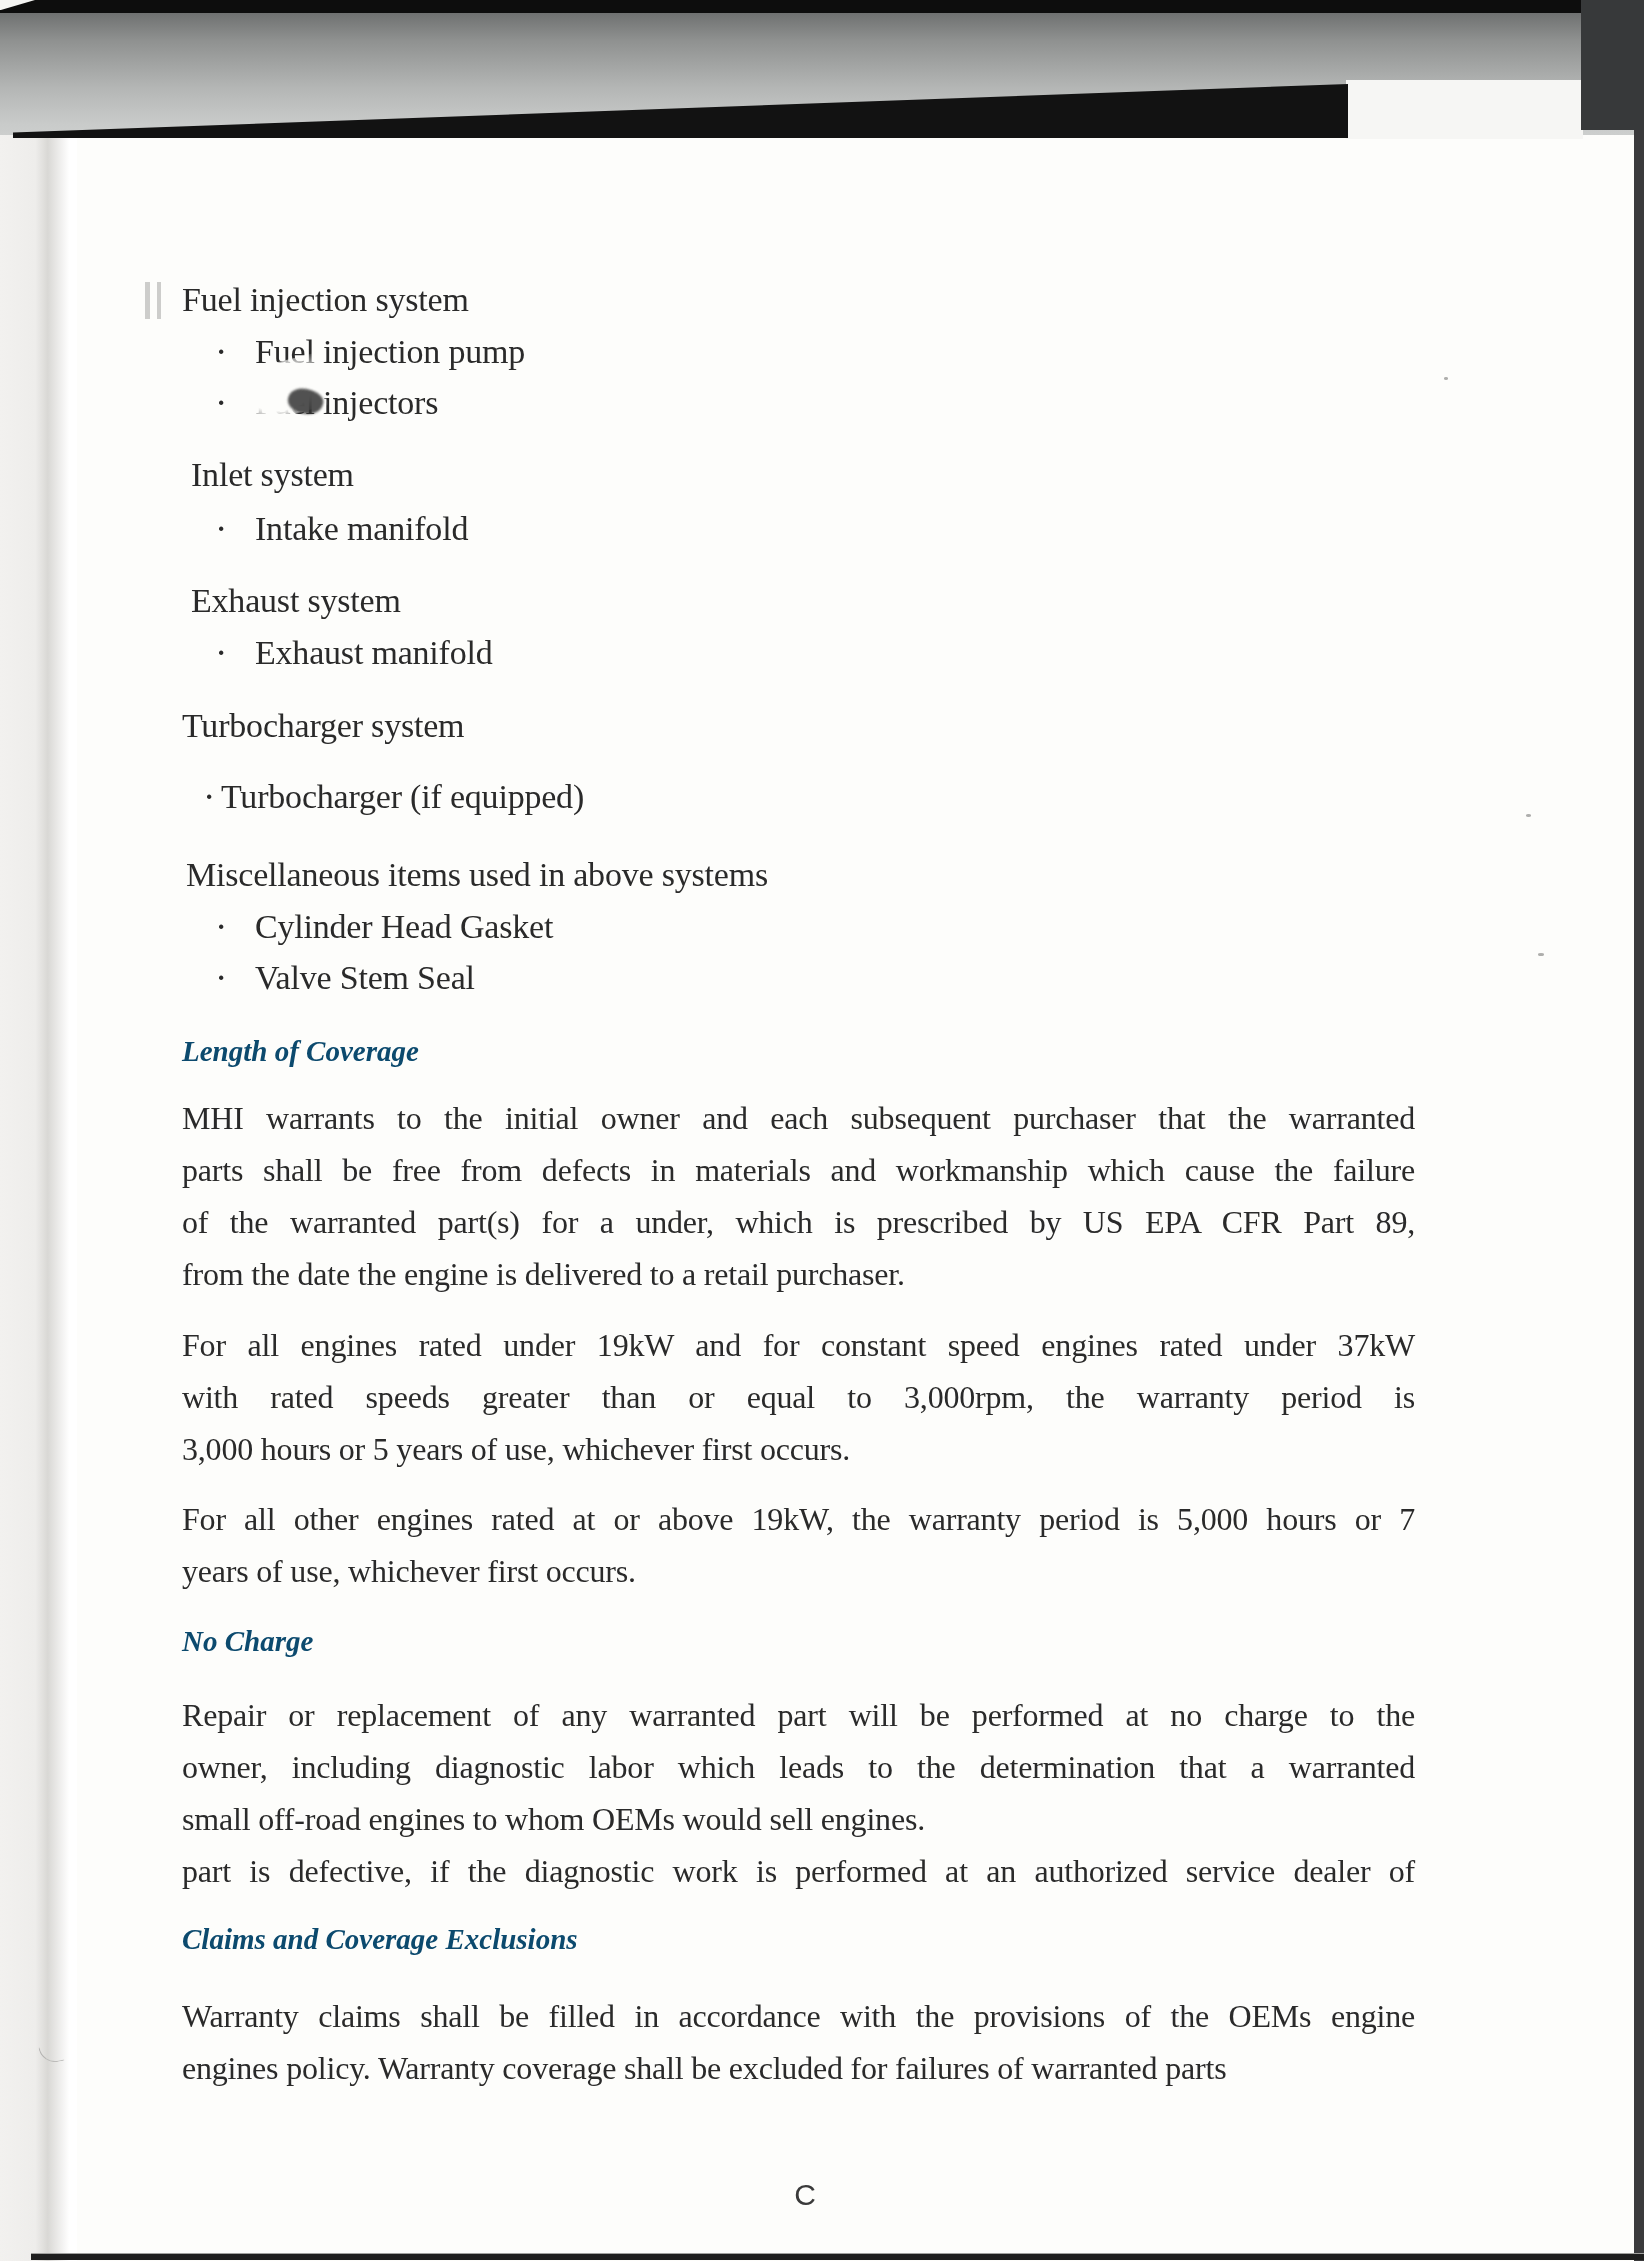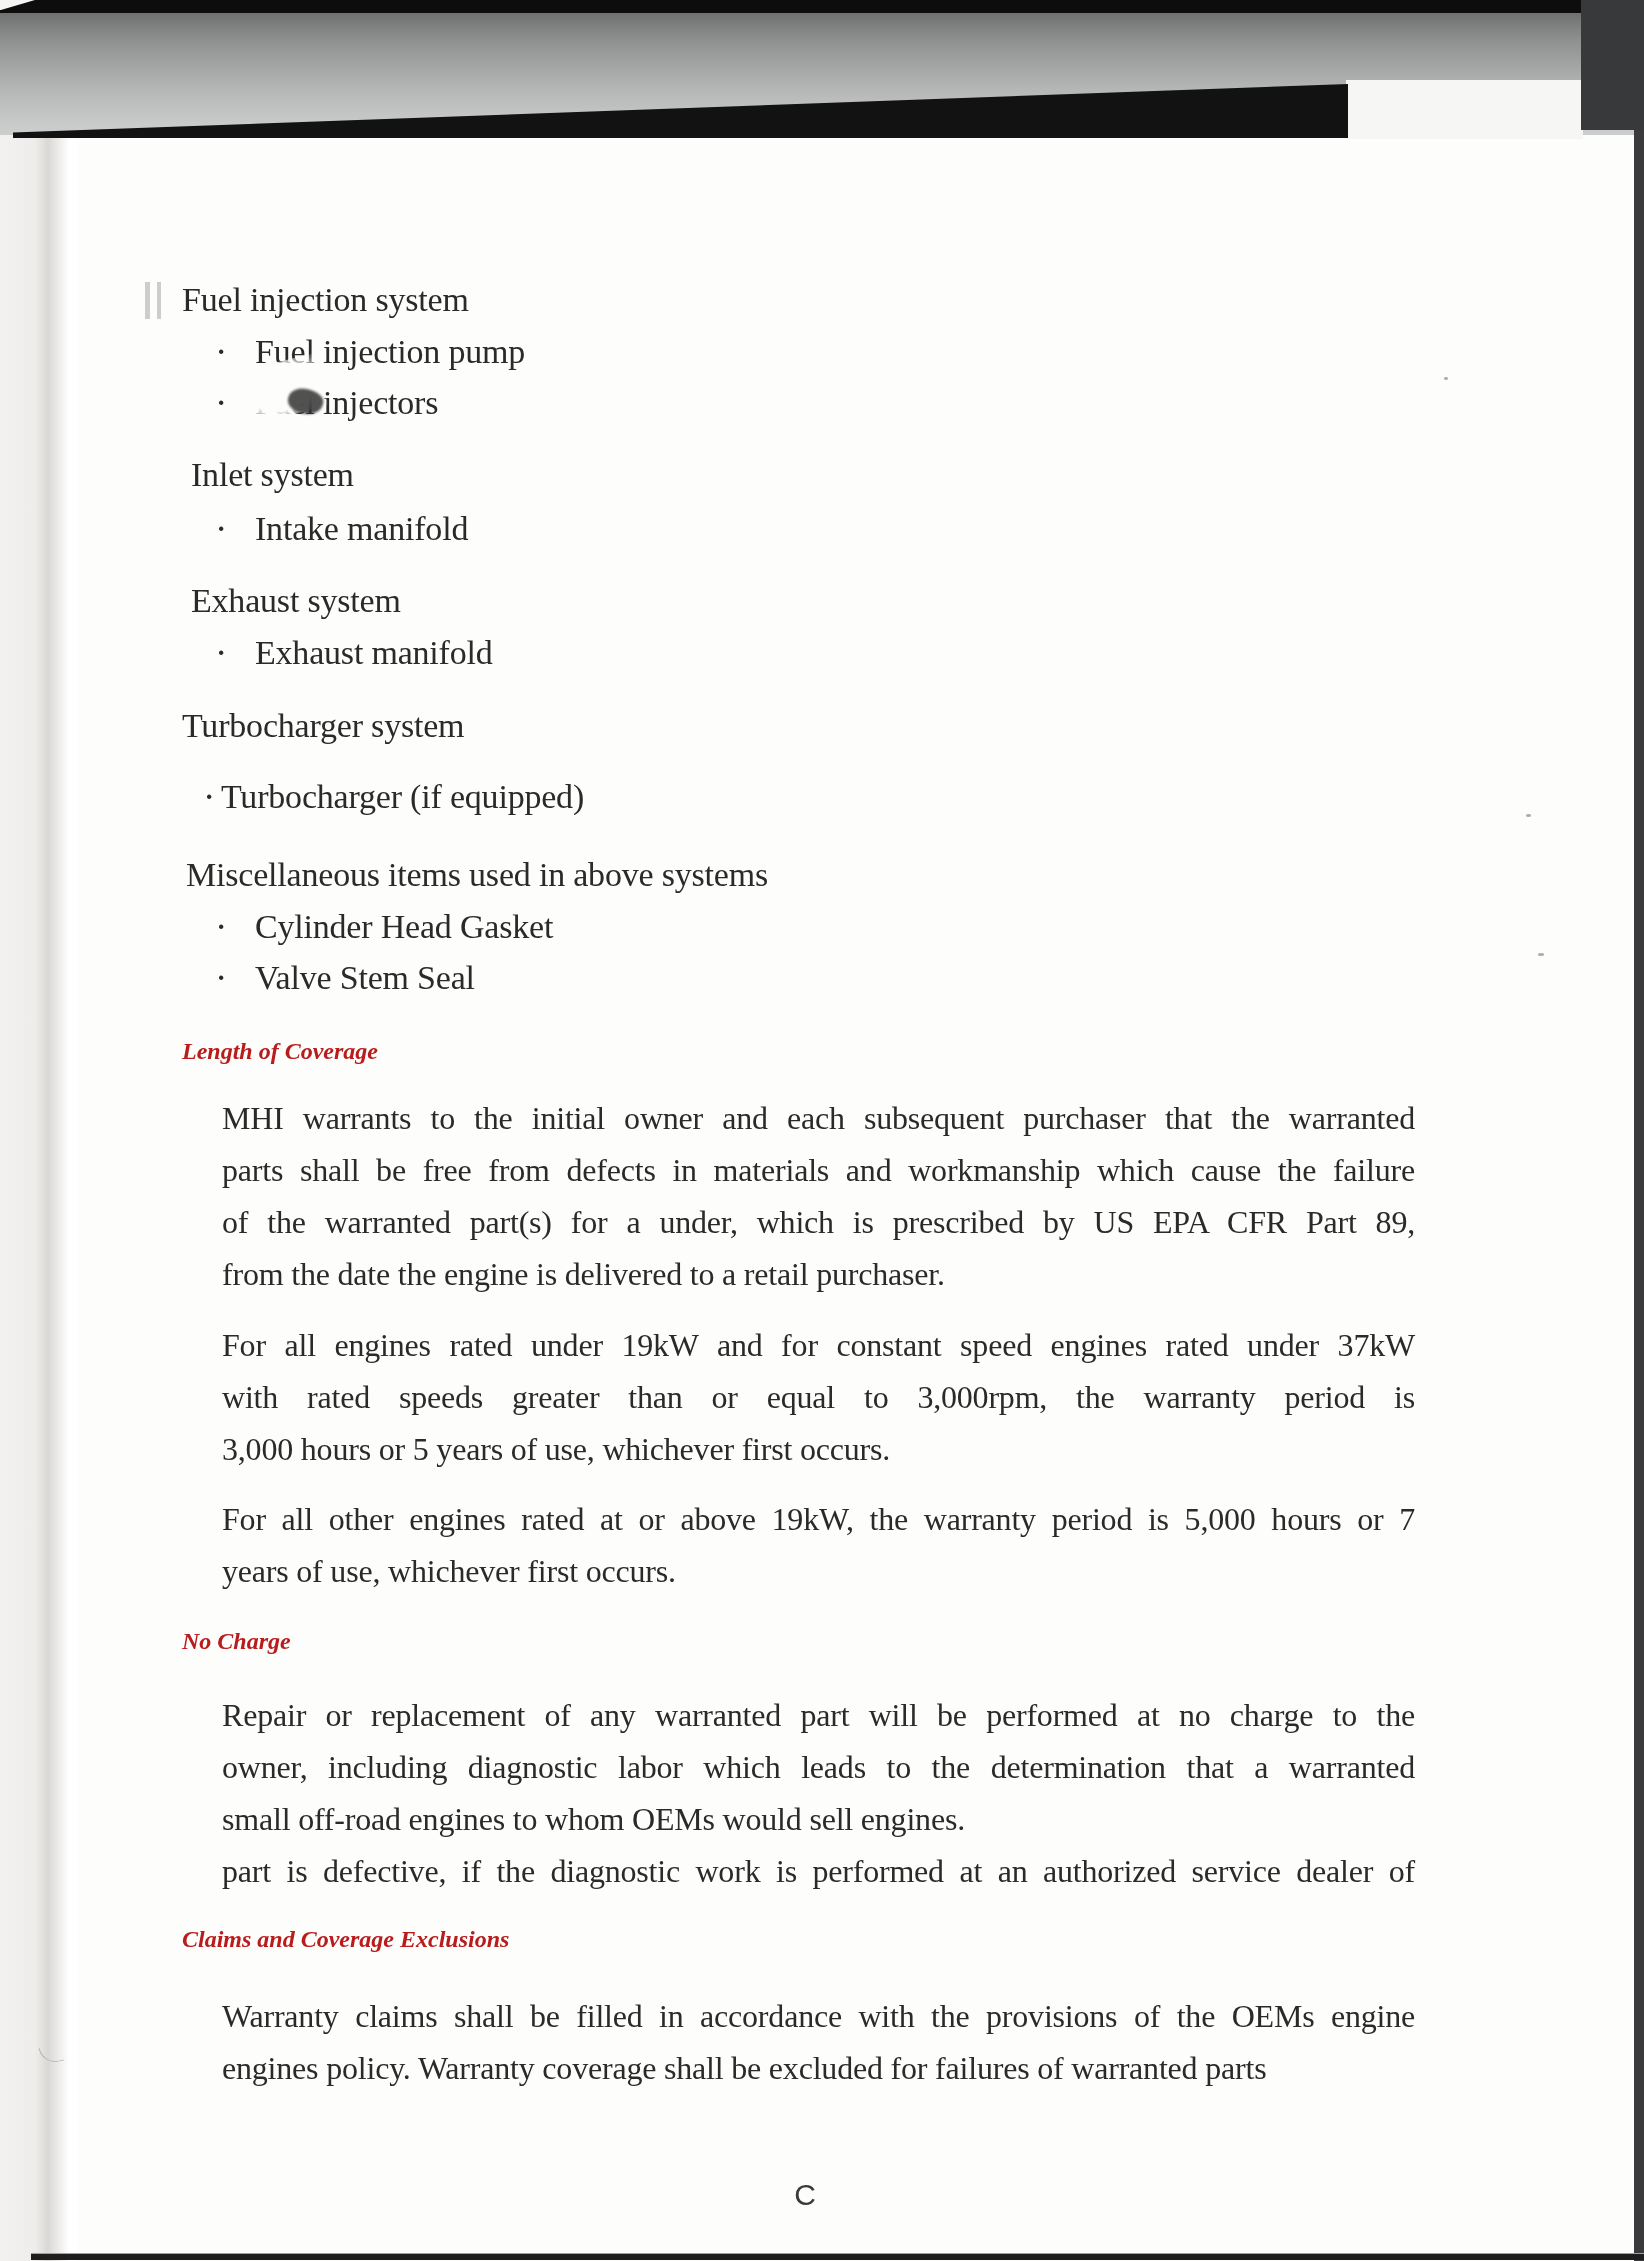--- a/index.html
+++ b/index.html
@@ -39,25 +39,25 @@
   .speck{position:absolute;background:#aeaeac;border-radius:50%;z-index:9;}
   
   .sec{position:absolute;left:182px;height:52px;line-height:52px;font-size:34px;
     letter-spacing:-0.2px;white-space:nowrap;z-index:10;}
   .li{position:absolute;left:182px;height:52px;line-height:52px;font-size:34px;
     letter-spacing:-0.2px;white-space:nowrap;z-index:10;}
   .li .dot{position:absolute;left:33px;font-size:37px;}
   .li .li-text{position:absolute;left:73px;}
   .li.li-tight .dot{left:21px;}
   .li.li-tight .li-text{left:39px;}
-  .hdg{position:absolute;left:182px;height:54px;line-height:54px;font-size:24px;
-    font-weight:700;font-style:italic;color:#b91c1c;letter-spacing:0px;white-space:nowrap;z-index:10;}
+  .hdg{position:absolute;left:182px;height:54px;line-height:54px;font-size:29px;
+    font-weight:700;font-style:italic;color:#0c4a6e;letter-spacing:0px;white-space:nowrap;z-index:10;}
   .para{position:absolute;left:182px;width:1233px;z-index:10;}
   .jline{height:52px;line-height:52px;font-size:32px;letter-spacing:-0.2px;
-    text-align:justify;text-align-last:justify;text-justify:inter-word;white-space:nowrap;margin-left:40px;}
+    text-align:justify;text-align-last:justify;text-justify:inter-word;white-space:nowrap;}
   .jline.jline-last{text-align-last:left;}
   .page-letter{position:absolute;left:760px;top:2179px;width:90px;height:32px;line-height:32px;
     text-align:center;font-family:"Liberation Sans","DejaVu Sans",sans-serif;font-size:30px;color:#3a3a3a;z-index:10;}
 </style>
 </head>
 <body>
 
 <div class="left-spine"></div>
 <div class="scan-bg-top"></div>
 <div class="top-black-bar"></div>

